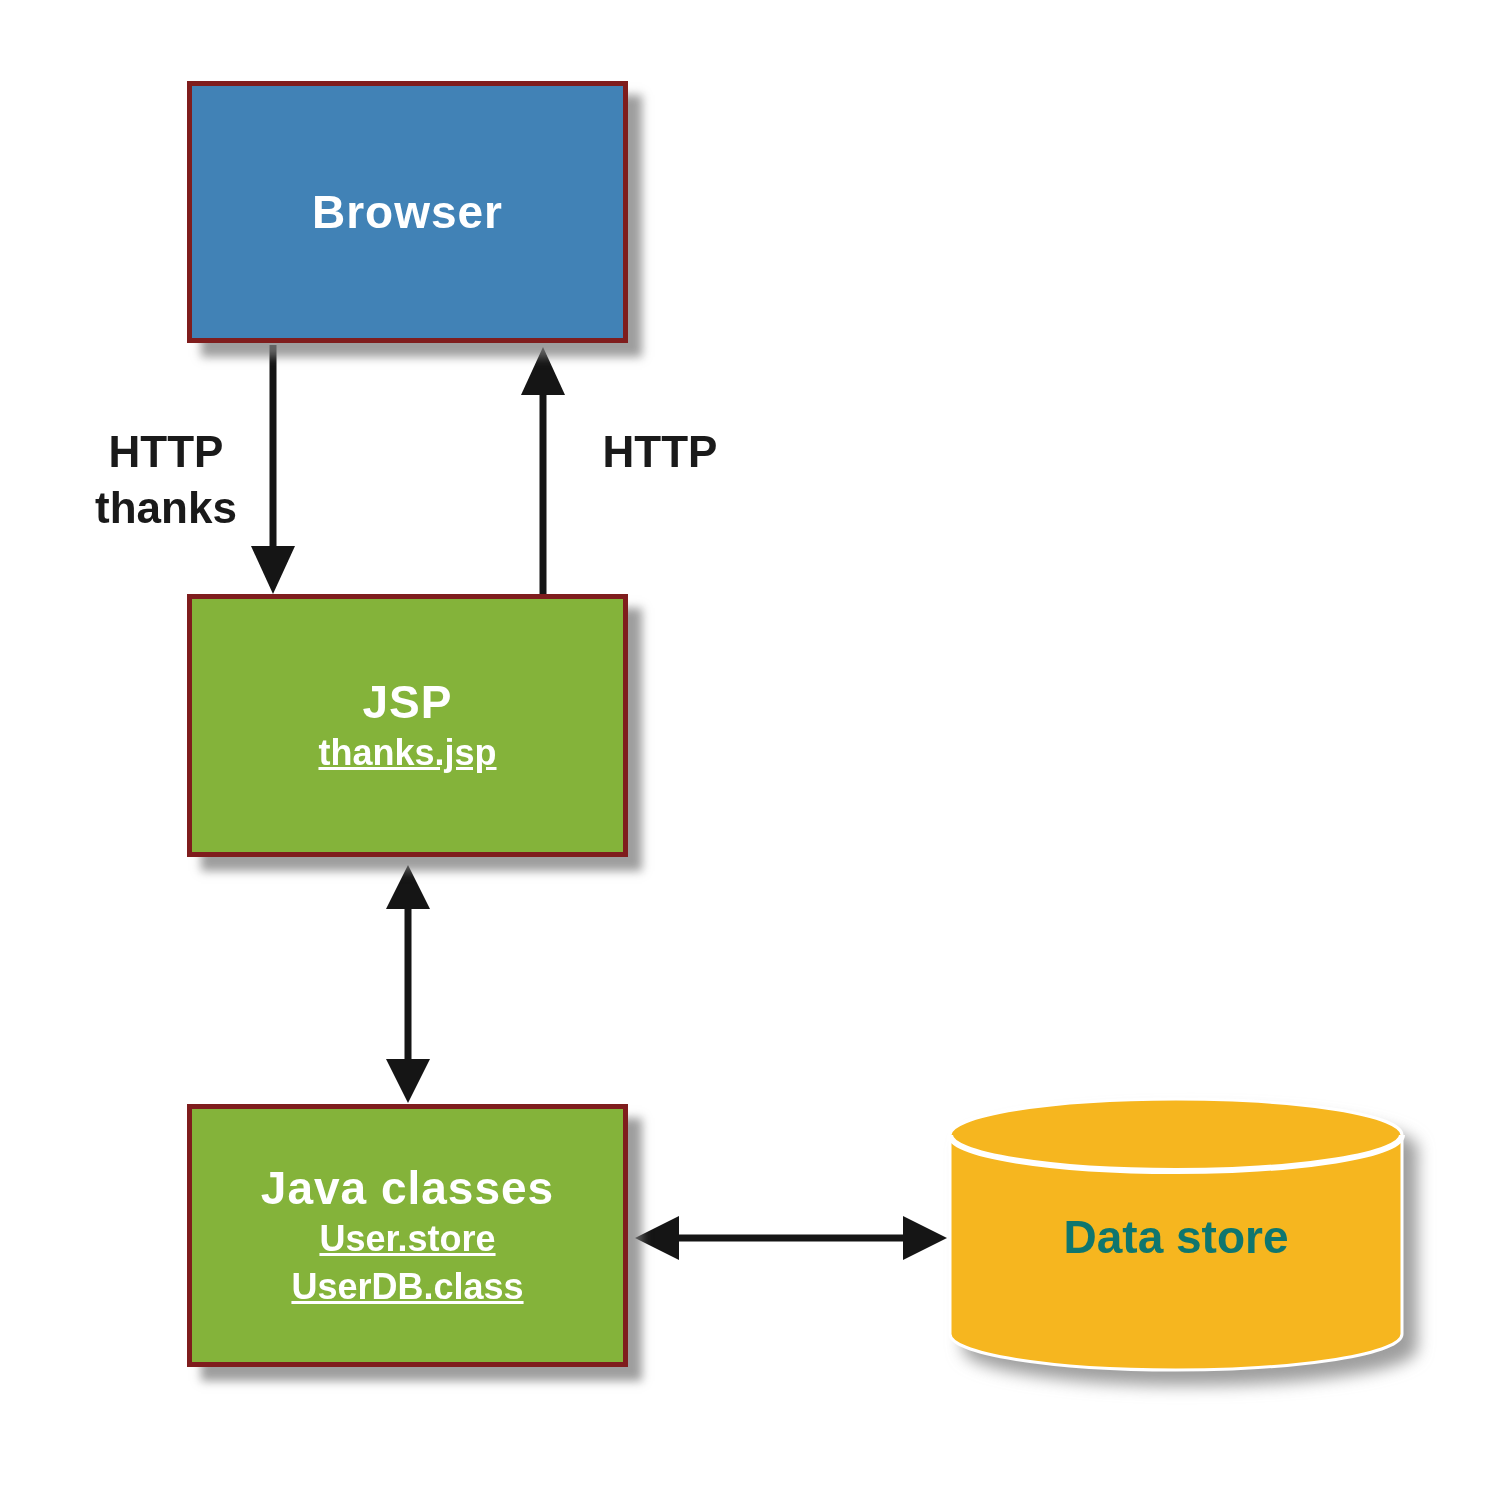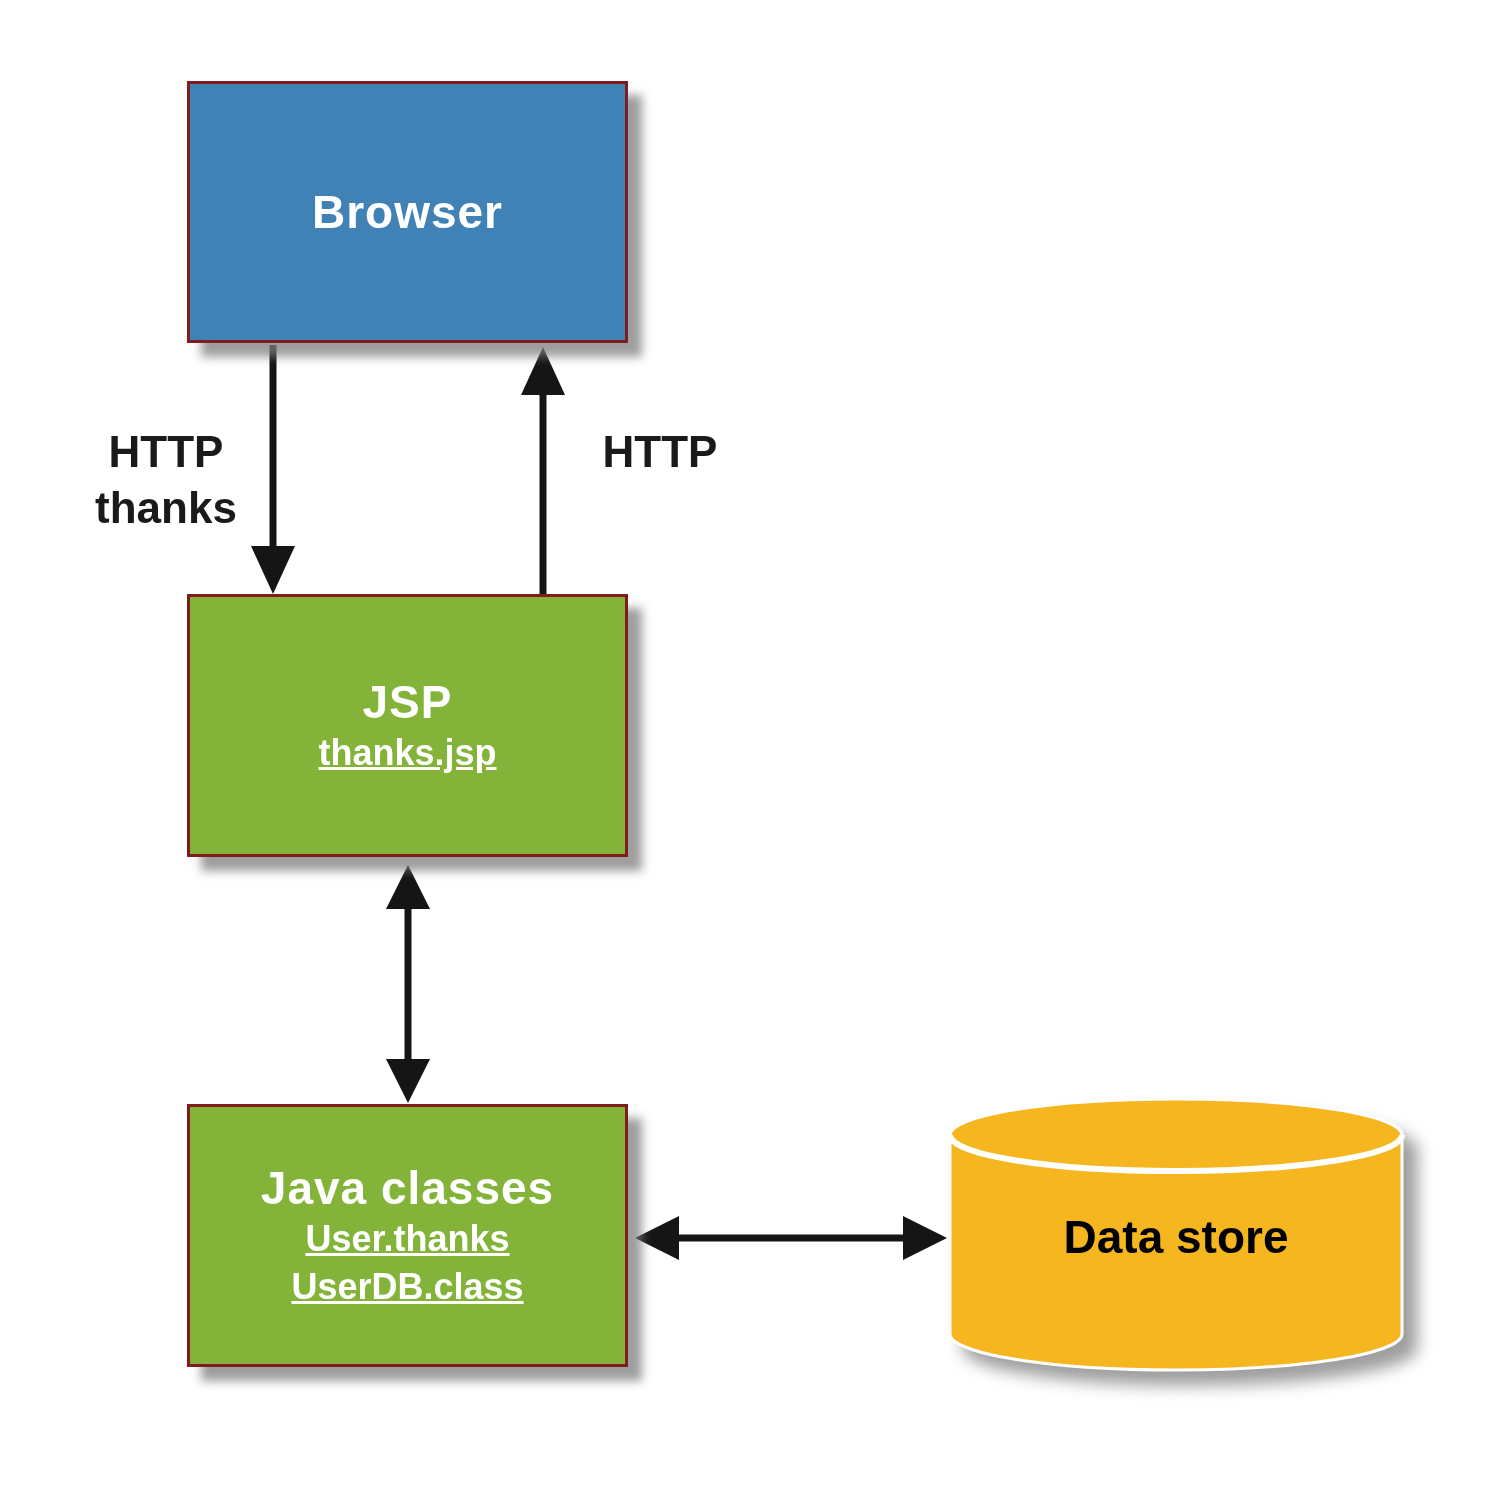--- a/index.html
+++ b/index.html
@@ -6,21 +6,21 @@
   #canvas{
     position:relative;
     width:1500px;height:1500px;
     background:#ffffff;
     font-family:"Liberation Sans", sans-serif;
     overflow:hidden;
   }
   .node{
     position:absolute;
     box-sizing:border-box;
-    border:3px solid #7f1d1d;
+    border:5px solid #7f1d1d;
     box-shadow:14px 14px 9px rgba(125,125,125,0.75);
     display:flex;flex-direction:column;
     align-items:center;justify-content:center;
     color:#ffffff;font-weight:bold;text-align:center;
   }
   .node-blue{background:#4182b6;}
   .node-green{background:#84b33a;}
   .node-title{font-size:46px;line-height:54px;letter-spacing:1px;}
   .node-sub{font-size:36px;line-height:48px;text-decoration:underline;}
   #browser-box{left:187px;top:81px;width:441px;height:262px;}
@@ -31,21 +31,21 @@
     color:#1a1a1a;font-weight:bold;font-size:44px;line-height:56px;
     text-align:center;white-space:nowrap;
   }
   #http-request-label{left:26px;top:424px;width:280px;}
   #http-response-label{left:520px;top:424px;width:280px;}
   #arrow-layer{position:absolute;left:0;top:0;pointer-events:none;}
   #datastore-layer{position:absolute;left:0;top:0;pointer-events:none;}
   #datastore-shape{filter:drop-shadow(14px 14px 8px rgba(125,125,125,0.75));}
   #datastore-label{
     position:absolute;left:950px;top:1210px;width:452px;
-    color:#000000;font-weight:bold;font-size:46px;text-align:center;
+    color:#0f766e;font-weight:bold;font-size:46px;text-align:center;
   }
 </style>
 </head>
 <body>
 
 <div id="canvas">
 
   <svg id="arrow-layer" width="1500" height="1500" viewBox="0 0 1500 1500">
     <g stroke="#151515" fill="#151515">
       <line x1="273" y1="345" x2="273" y2="550" stroke-width="7"></line>
@@ -86,19 +86,19 @@
     <div>HTTP</div>
   </div>
 
   <div class="node node-green" id="jsp-box">
     <div class="node-title">JSP</div>
     <div class="node-sub">thanks.jsp</div>
   </div>
 
   <div class="node node-green" id="java-box">
     <div class="node-title">Java classes</div>
-    <div class="node-sub">User.thanks</div>
+    <div class="node-sub">User.store</div>
     <div class="node-sub">UserDB.class</div>
   </div>
 
   <div id="datastore-label">Data store</div>
 
 </div>
 
 </body></html>

